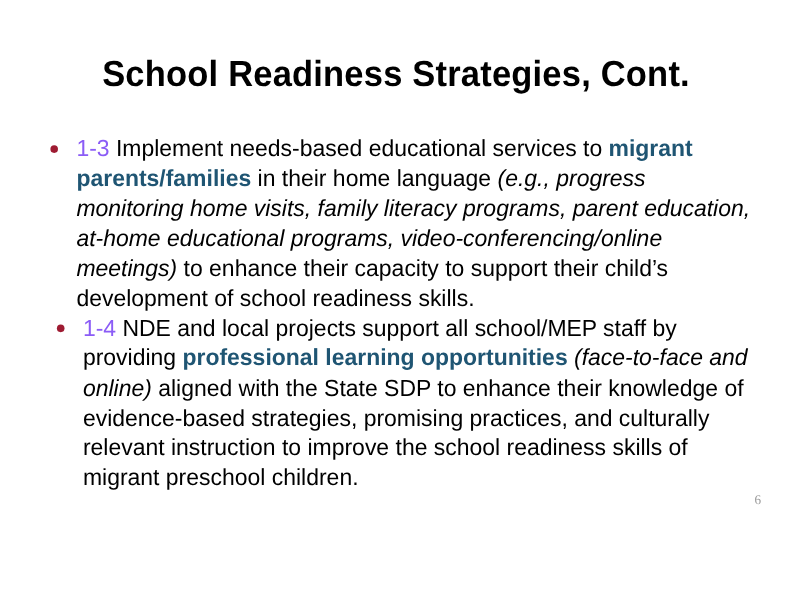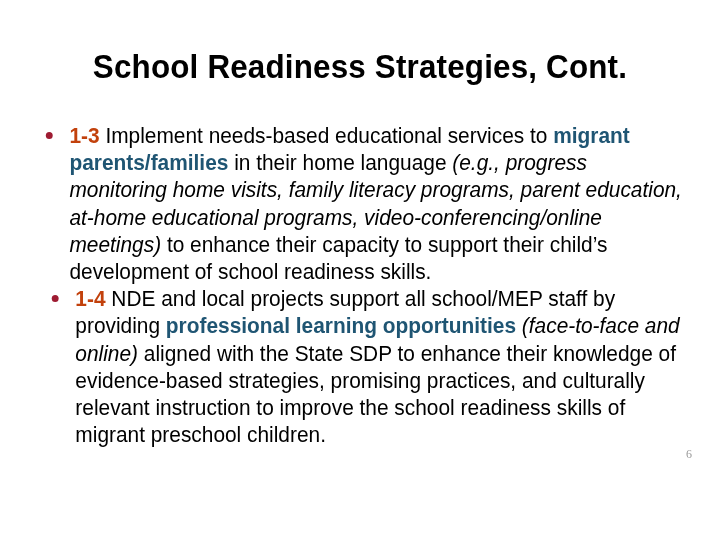--- a/index.html
+++ b/index.html
@@ -68,22 +68,22 @@
   .bullet-1 .bullet-dot { left: 12px; }
   .bullet-2 .bullet-dot { left: 18px; }
 
   .bullet-text {
     display: block;
     text-align: left;
     hyphens: none;
   }
 
   .num {
-    font-weight: bold;
-    color: #c2410c;
+    font-weight: normal;
+    color: #8b5cf6;
   }
   .key {
     font-weight: bold;
     color: #1F5573;
   }
   .ital {
     font-style: italic;
   }
 
   

